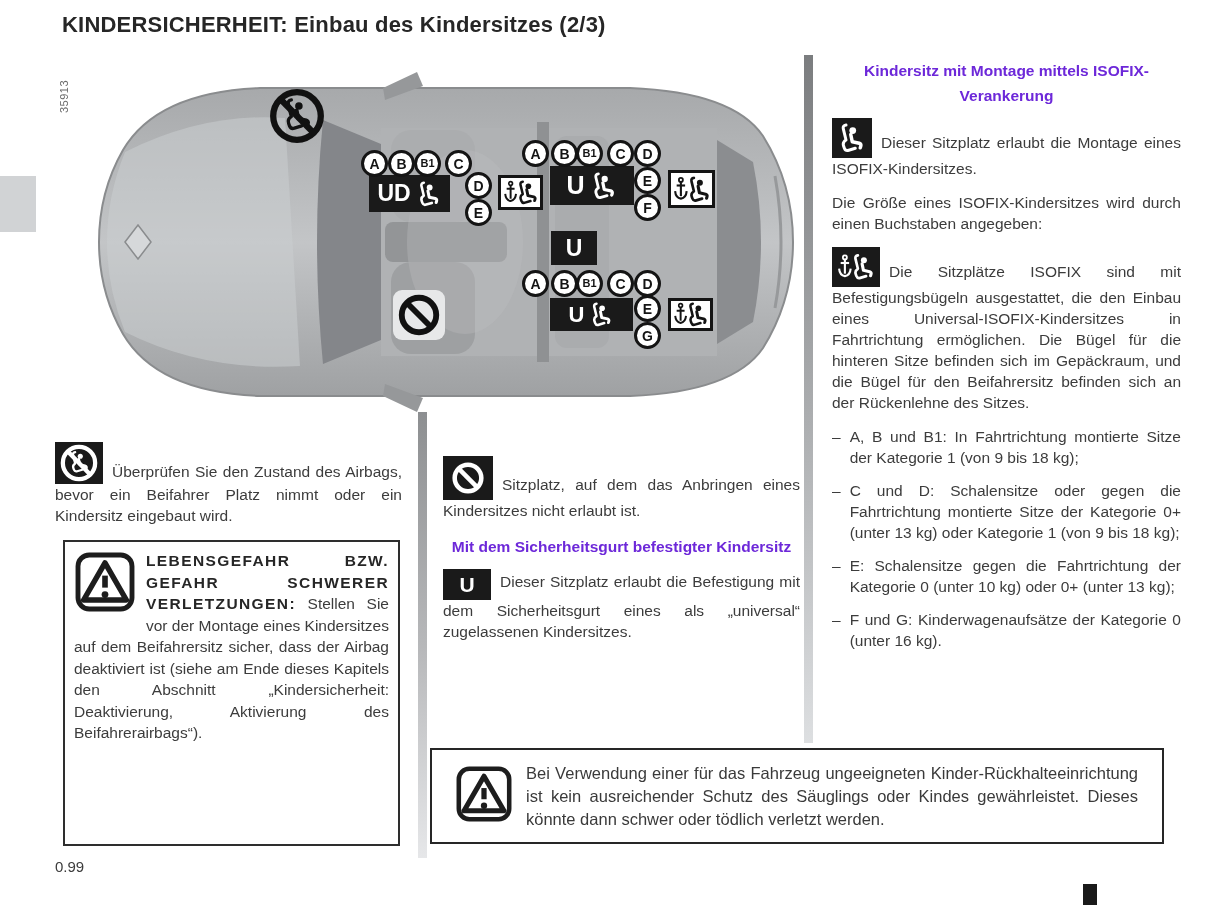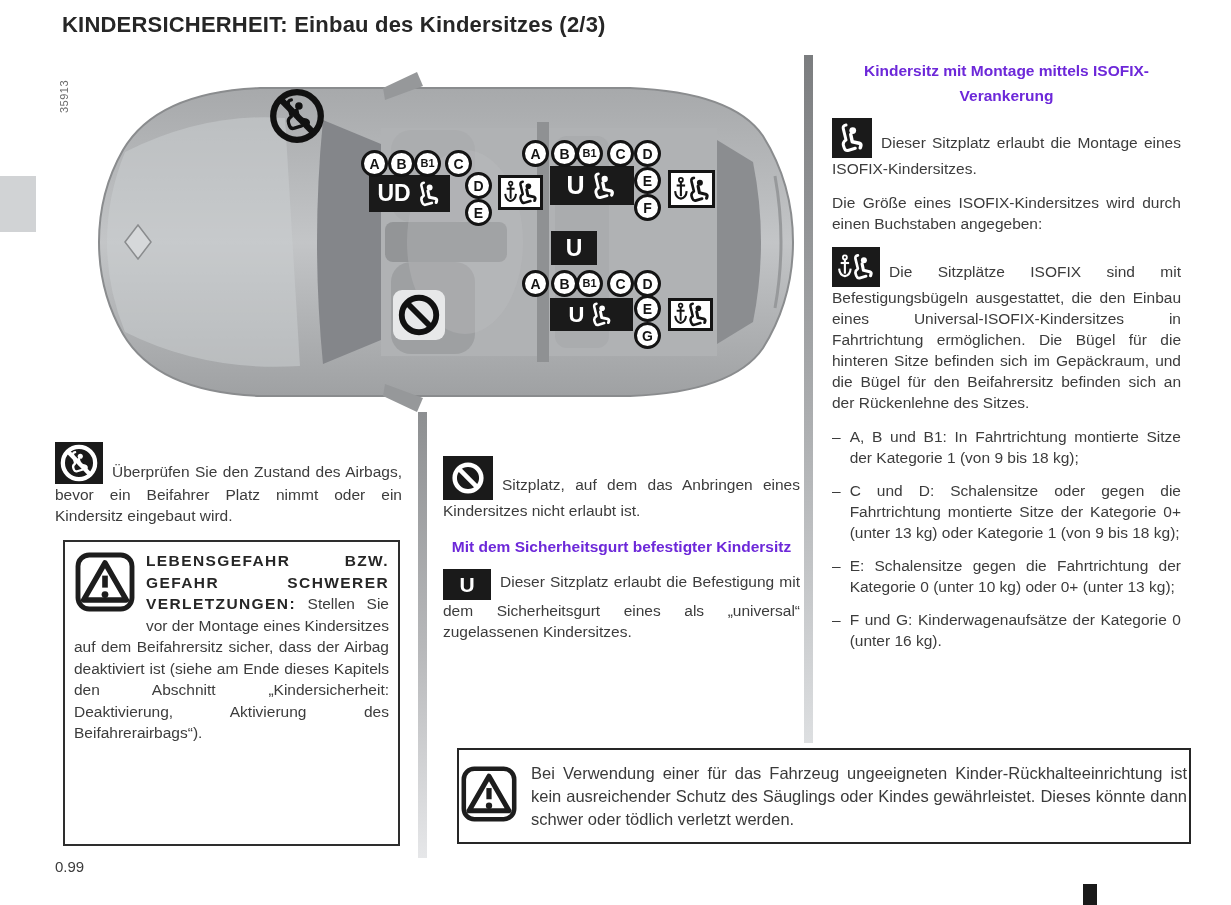--- a/index.html
+++ b/index.html
@@ -57,22 +57,22 @@
 
   
   #warnbox-left {
     left:63px; top:540px; width:337px; height:306px; box-sizing:border-box;
     border:2px solid #2e2e2e; padding:8px 9px; font-size:15.5px; line-height:21.5px;
     text-align:justify;
   }
   #warnbox-left .wicon { float:left; margin:2px 10px 2px 0; color:#1d1d1d; }
   #warnbox-left b { letter-spacing:1.4px; color:#262626; }
   #warnbox-bottom {
-    left:457px; top:748px; width:734px; height:96px; box-sizing:border-box;
-    border:2px solid #262626; display:flex; align-items:center; padding:0 2px;
+    left:430px; top:748px; width:734px; height:96px; box-sizing:border-box;
+    border:2px solid #262626; display:flex; align-items:center; padding:0 24px;
   }
   #warnbox-bottom .wicon { flex:0 0 auto; margin-right:14px; color:#1d1d1d; }
   #warnbox-bottom .wtext { font-size:16.5px; line-height:23px; text-align:justify; color:#3a3a3a; }
 
   
   #page-number { left:55px; top:858px; font-size:15px; color:#3c3c3c; }
   #corner-mark { left:1083px; top:884px; width:14px; height:21px; background:#1a1a1a; }
 </style>
 </head>
 <body>

